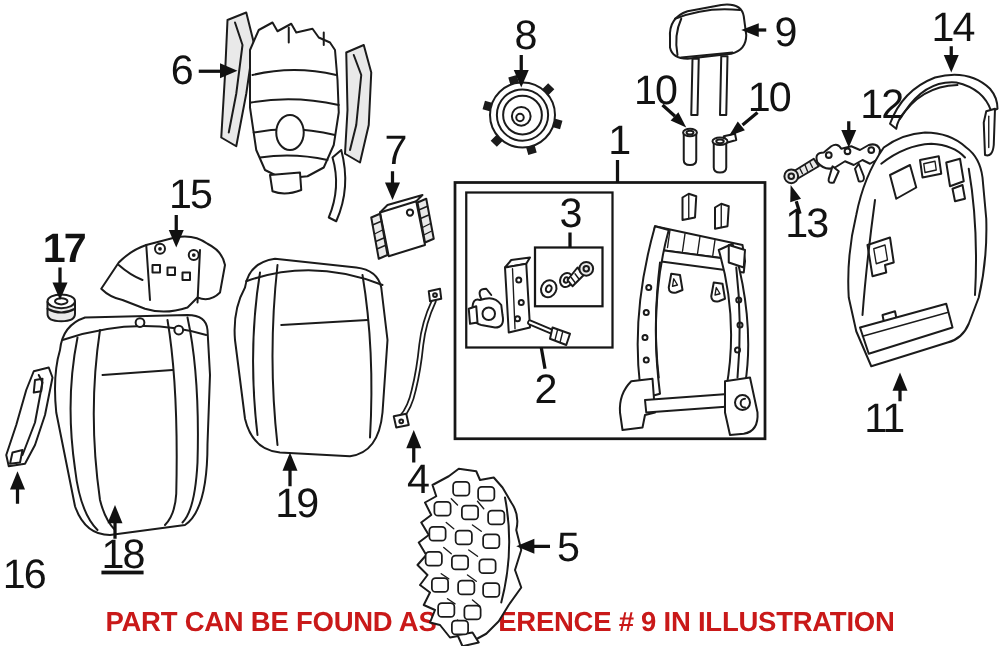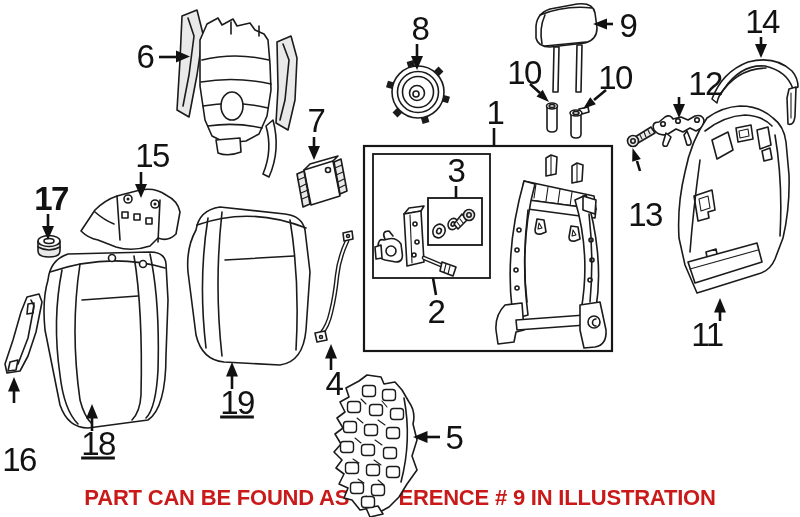--- a/index.html
+++ b/index.html
@@ -351,22 +351,22 @@
       <div class="callout" style="left: 334px; top: 383px;">4</div>
       <div class="callout" style="left: 454px; top: 437px;">5</div>
       <div class="callout" style="left: 145px; top: 56px;">6</div>
       <div class="callout" style="left: 316px; top: 120px;">7</div>
       <div class="callout" style="left: 420px; top: 28px;">8</div>
       <div class="callout" style="left: 628px; top: 25px;">9</div>
       <div class="callout" style="left: 524px; top: 72px;">10</div>
       <div class="callout" style="left: 615px; top: 77px;">10</div>
       <div class="callout" style="left: 707px; top: 334px;">11</div>
       <div class="callout" style="left: 681px; top: 83px; margin-left: 24px;">12</div>
-      <div class="callout" style="left: 645px; top: 178px; margin-top: 36px;">13</div>
+      <div class="callout" style="left: 645px; top: 178px;">13</div>
       <div class="callout" style="left: 762px; top: 21px; text-align: right;">14</div>
       <div class="callout" style="left: 152px; top: 155px;">15</div>
       <div class="callout" style="left: 19px; top: 415px; margin-top: 44px;">16</div>
       <div class="callout" style="left: 51px; top: 198px; font-weight: bold;">17</div>
       <div class="callout" style="left: 98px; top: 443px; text-decoration: underline;">18</div>
-      <div class="callout" style="left: 237px; top: 402px; text-decoration: underline;">19</div>
+      <div class="callout" style="left: 237px; top: 402px;">19</div>
     </div>
 
 </div>
 
 </body></html>

